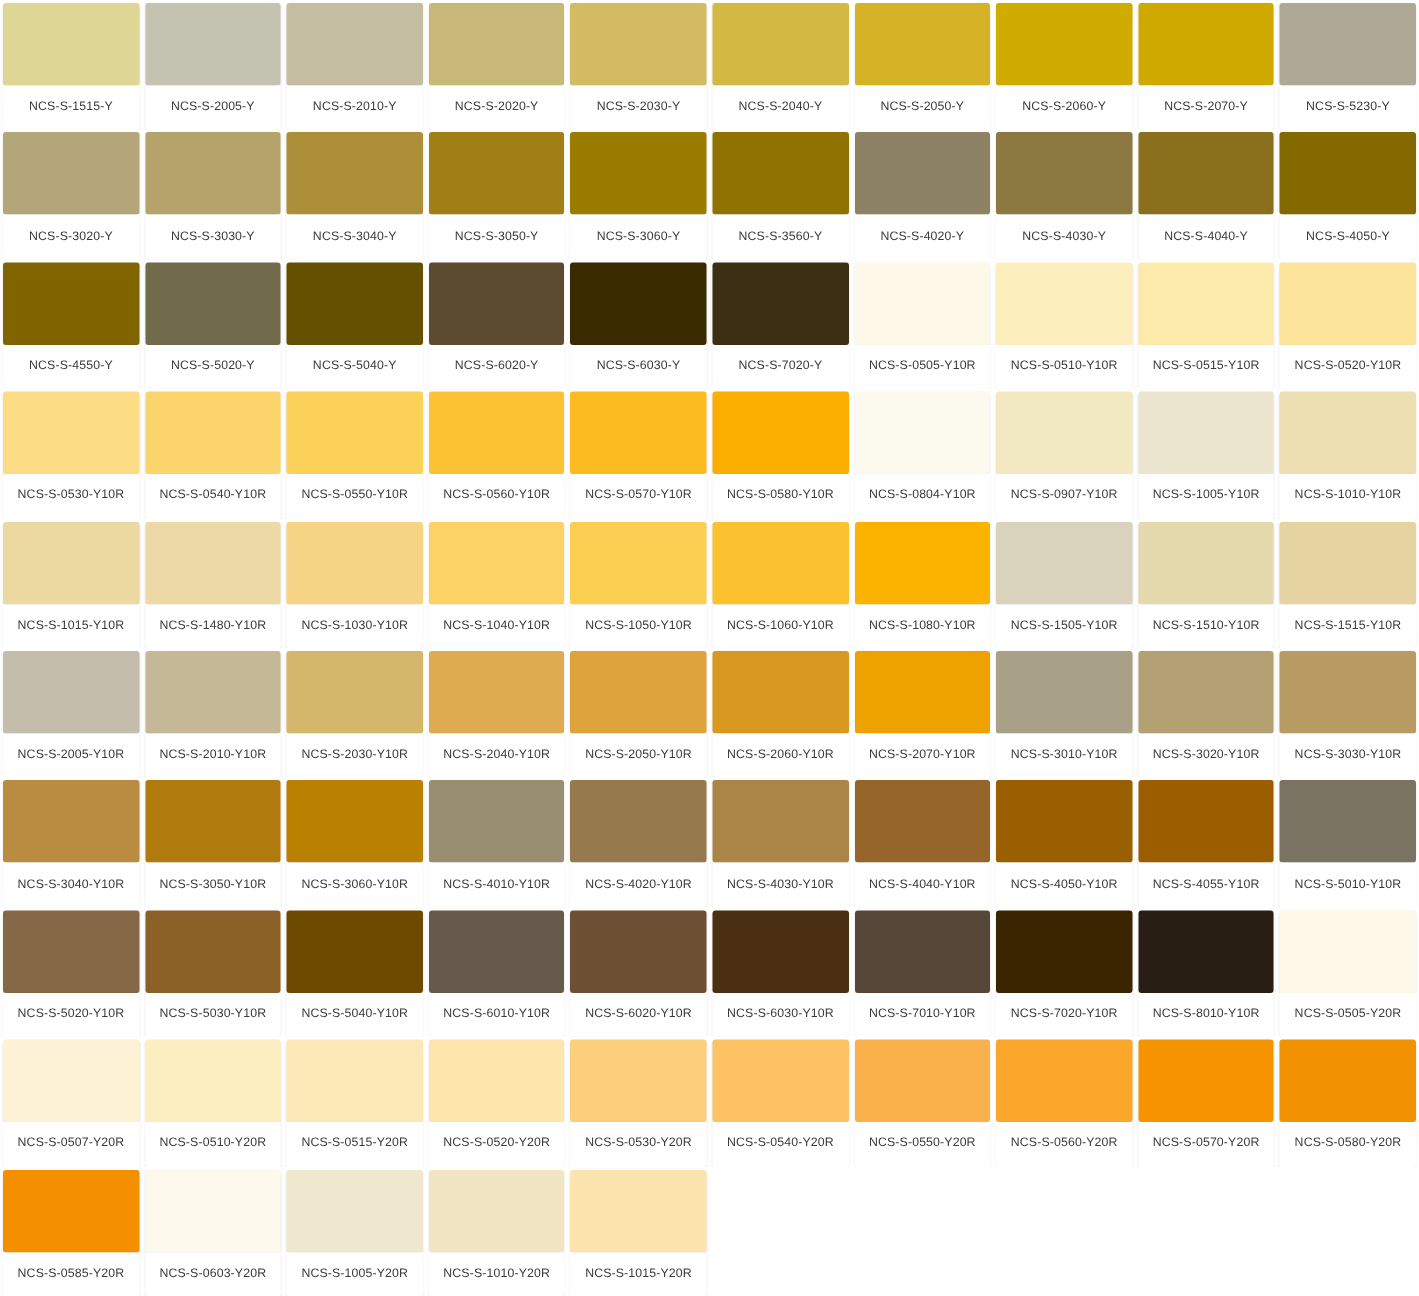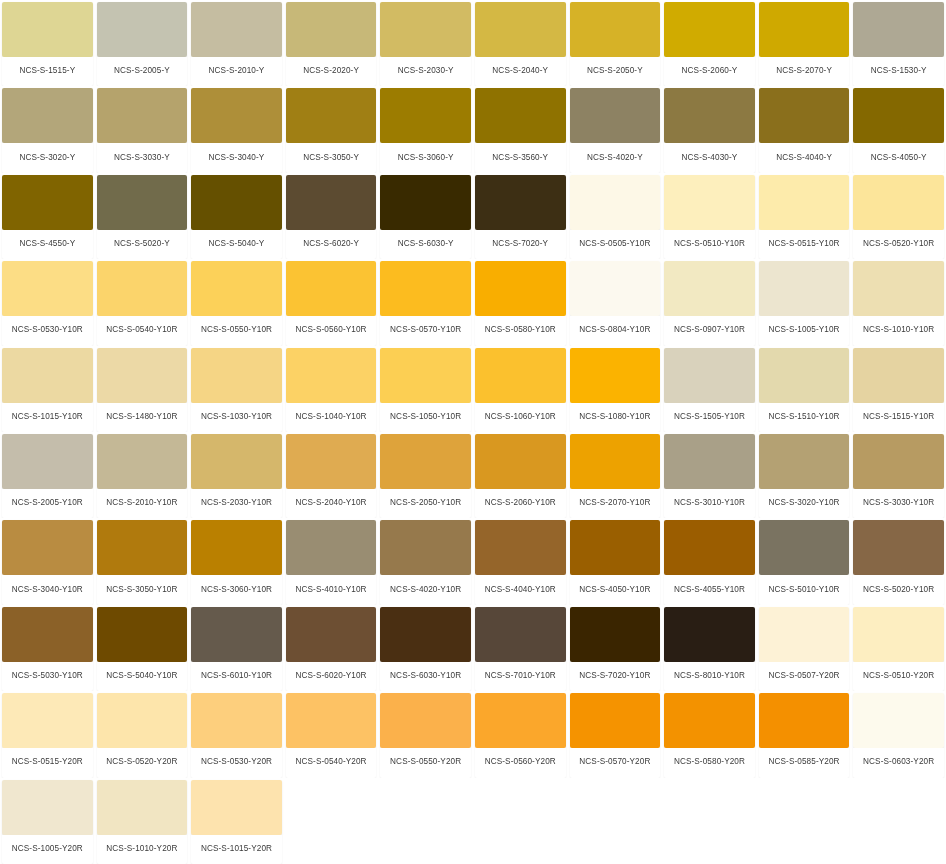--- a/index.html
+++ b/index.html
@@ -91,21 +91,21 @@
     <div class="swatch-card">
       <div class="chip" style="background-color: rgb(208, 171, 0);"></div>
       <div class="label">NCS-S-2060-Y</div>
     </div>
     <div class="swatch-card">
       <div class="chip" style="background-color: rgb(207, 169, 0);"></div>
       <div class="label">NCS-S-2070-Y</div>
     </div>
     <div class="swatch-card">
       <div class="chip" style="background-color: rgb(174, 168, 148);"></div>
-      <div class="label">NCS-S-1530-Y</div>
+      <div class="label">NCS-S-5230-Y</div>
     </div>
     <div class="swatch-card">
       <div class="chip" style="background-color: rgb(179, 166, 122);"></div>
       <div class="label">NCS-S-3020-Y</div>
     </div>
     <div class="swatch-card">
       <div class="chip" style="background-color: rgb(181, 163, 108);"></div>
       <div class="label">NCS-S-3030-Y</div>
     </div>
     <div class="swatch-card">
@@ -314,20 +314,24 @@
     </div>
     <div class="swatch-card">
       <div class="chip" style="background-color: rgb(153, 141, 114);"></div>
       <div class="label">NCS-S-4010-Y10R</div>
     </div>
     <div class="swatch-card">
       <div class="chip" style="background-color: rgb(150, 121, 76);"></div>
       <div class="label">NCS-S-4020-Y10R</div>
     </div>
     <div class="swatch-card">
+      <div class="chip" style="background-color: rgb(171, 133, 69);"></div>
+      <div class="label">NCS-S-4030-Y10R</div>
+    </div>
+    <div class="swatch-card">
       <div class="chip" style="background-color: rgb(149, 101, 42);"></div>
       <div class="label">NCS-S-4040-Y10R</div>
     </div>
     <div class="swatch-card">
       <div class="chip" style="background-color: rgb(154, 95, 0);"></div>
       <div class="label">NCS-S-4050-Y10R</div>
     </div>
     <div class="swatch-card">
       <div class="chip" style="background-color: rgb(155, 93, 0);"></div>
       <div class="label">NCS-S-4055-Y10R</div>
@@ -364,20 +368,24 @@
       <div class="chip" style="background-color: rgb(87, 71, 57);"></div>
       <div class="label">NCS-S-7010-Y10R</div>
     </div>
     <div class="swatch-card">
       <div class="chip" style="background-color: rgb(58, 37, 0);"></div>
       <div class="label">NCS-S-7020-Y10R</div>
     </div>
     <div class="swatch-card">
       <div class="chip" style="background-color: rgb(41, 30, 20);"></div>
       <div class="label">NCS-S-8010-Y10R</div>
+    </div>
+    <div class="swatch-card">
+      <div class="chip" style="background-color: rgb(253, 248, 232);"></div>
+      <div class="label">NCS-S-0505-Y20R</div>
     </div>
     <div class="swatch-card">
       <div class="chip" style="background-color: rgb(253, 242, 214);"></div>
       <div class="label">NCS-S-0507-Y20R</div>
     </div>
     <div class="swatch-card">
       <div class="chip" style="background-color: rgb(253, 238, 193);"></div>
       <div class="label">NCS-S-0510-Y20R</div>
     </div>
     <div class="swatch-card">

